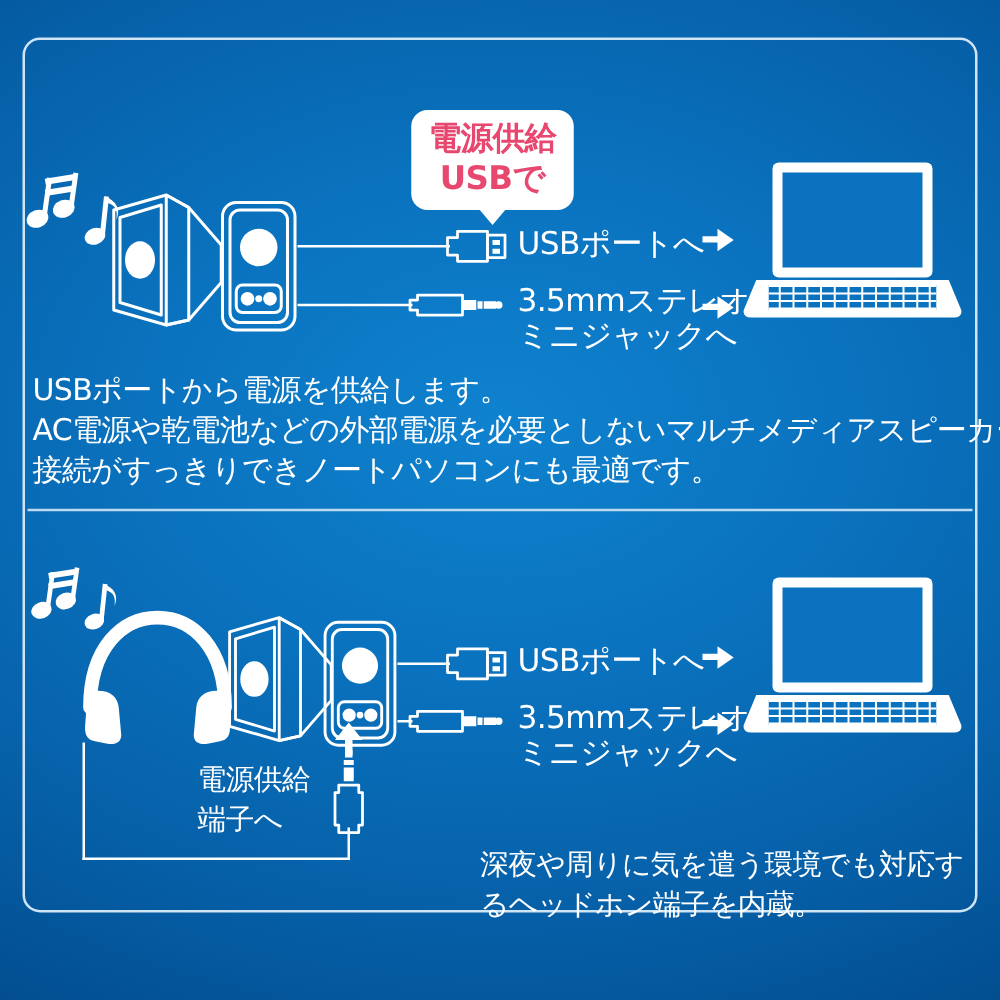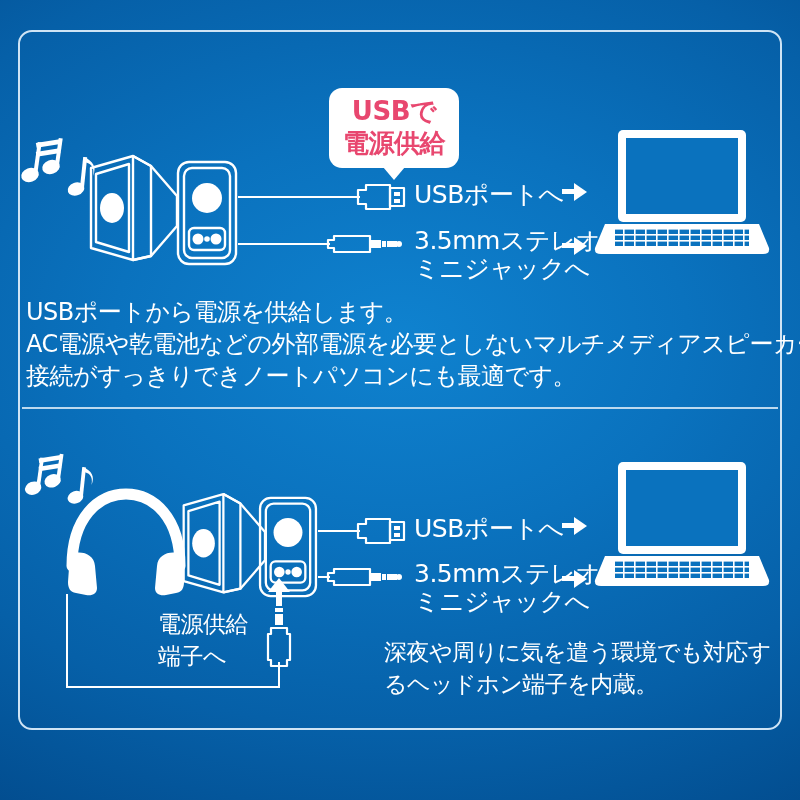--- a/index.html
+++ b/index.html
@@ -23,21 +23,21 @@
     background:#bcd9ef;
   }
 
   
   .jtext{
     position:absolute;color:#ffffff;
     font-family:"DejaVu Sans","Liberation Sans",sans-serif;
     letter-spacing:-0.5px;white-space:pre;
   }
   #para-top{left:26px;top:296px;font-size:24px;line-height:32px;}
-  #para-bottom{left:384px;top:636px;font-size:23px;line-height:32px;}
+  #para-bottom{left:384px;top:676px;font-size:23px;line-height:32px;}
   #hp-label{left:158px;top:608px;font-size:23px;line-height:32px;text-align:left;}
 
   .conn-label{
     position:absolute;color:#ffffff;font-size:25px;line-height:29px;
     font-family:"DejaVu Sans","Liberation Sans",sans-serif;
     letter-spacing:-0.5px;white-space:pre;
   }
 
   
   .bubble{
@@ -160,22 +160,22 @@
   <div class="conn-label" style="left:414px;top:180px;">USBポートへ</div>
   <div class="conn-label" style="left:414px;top:226px;">3.5mmステレオ</div>
   <div class="conn-label" style="left:414px;top:254px;">ミニジャックへ</div>
 
   <div class="arrow-r-stem" style="left:562px;top:189px;width:13px;"></div>
   <div class="arrow-r" style="left:574px;top:183px;"></div>
   <div class="arrow-r-stem" style="left:562px;top:243px;width:13px;"></div>
   <div class="arrow-r" style="left:574px;top:237px;"></div>
 
   <div class="bubble" style="left:329px;top:88px;width:130px;height:80px;padding-top:7px;">
+    <div class="btxt">電源供給</div>
     <div class="btxt">USBで</div>
-    <div class="btxt">電源供給</div>
     <div class="tail"></div>
   </div>
 
   <div class="ilx" style="left:593px;top:128px;">
     <svg width="178" height="130" viewBox="0 0 178 130">
       <rect x="25" y="2" width="128" height="92" rx="5" fill="#ffffff"></rect>
       <rect x="33" y="10" width="112" height="76" fill="#0a72be"></rect>
       <path d="M12 96 L166 96 L176 120 Q177 126 170 126 L8 126 Q1 126 2 120 Z" fill="#ffffff"></path>
       <rect x="22" y="100" width="134" height="20" fill="#0a72be"></rect>
       <g fill="#ffffff">

